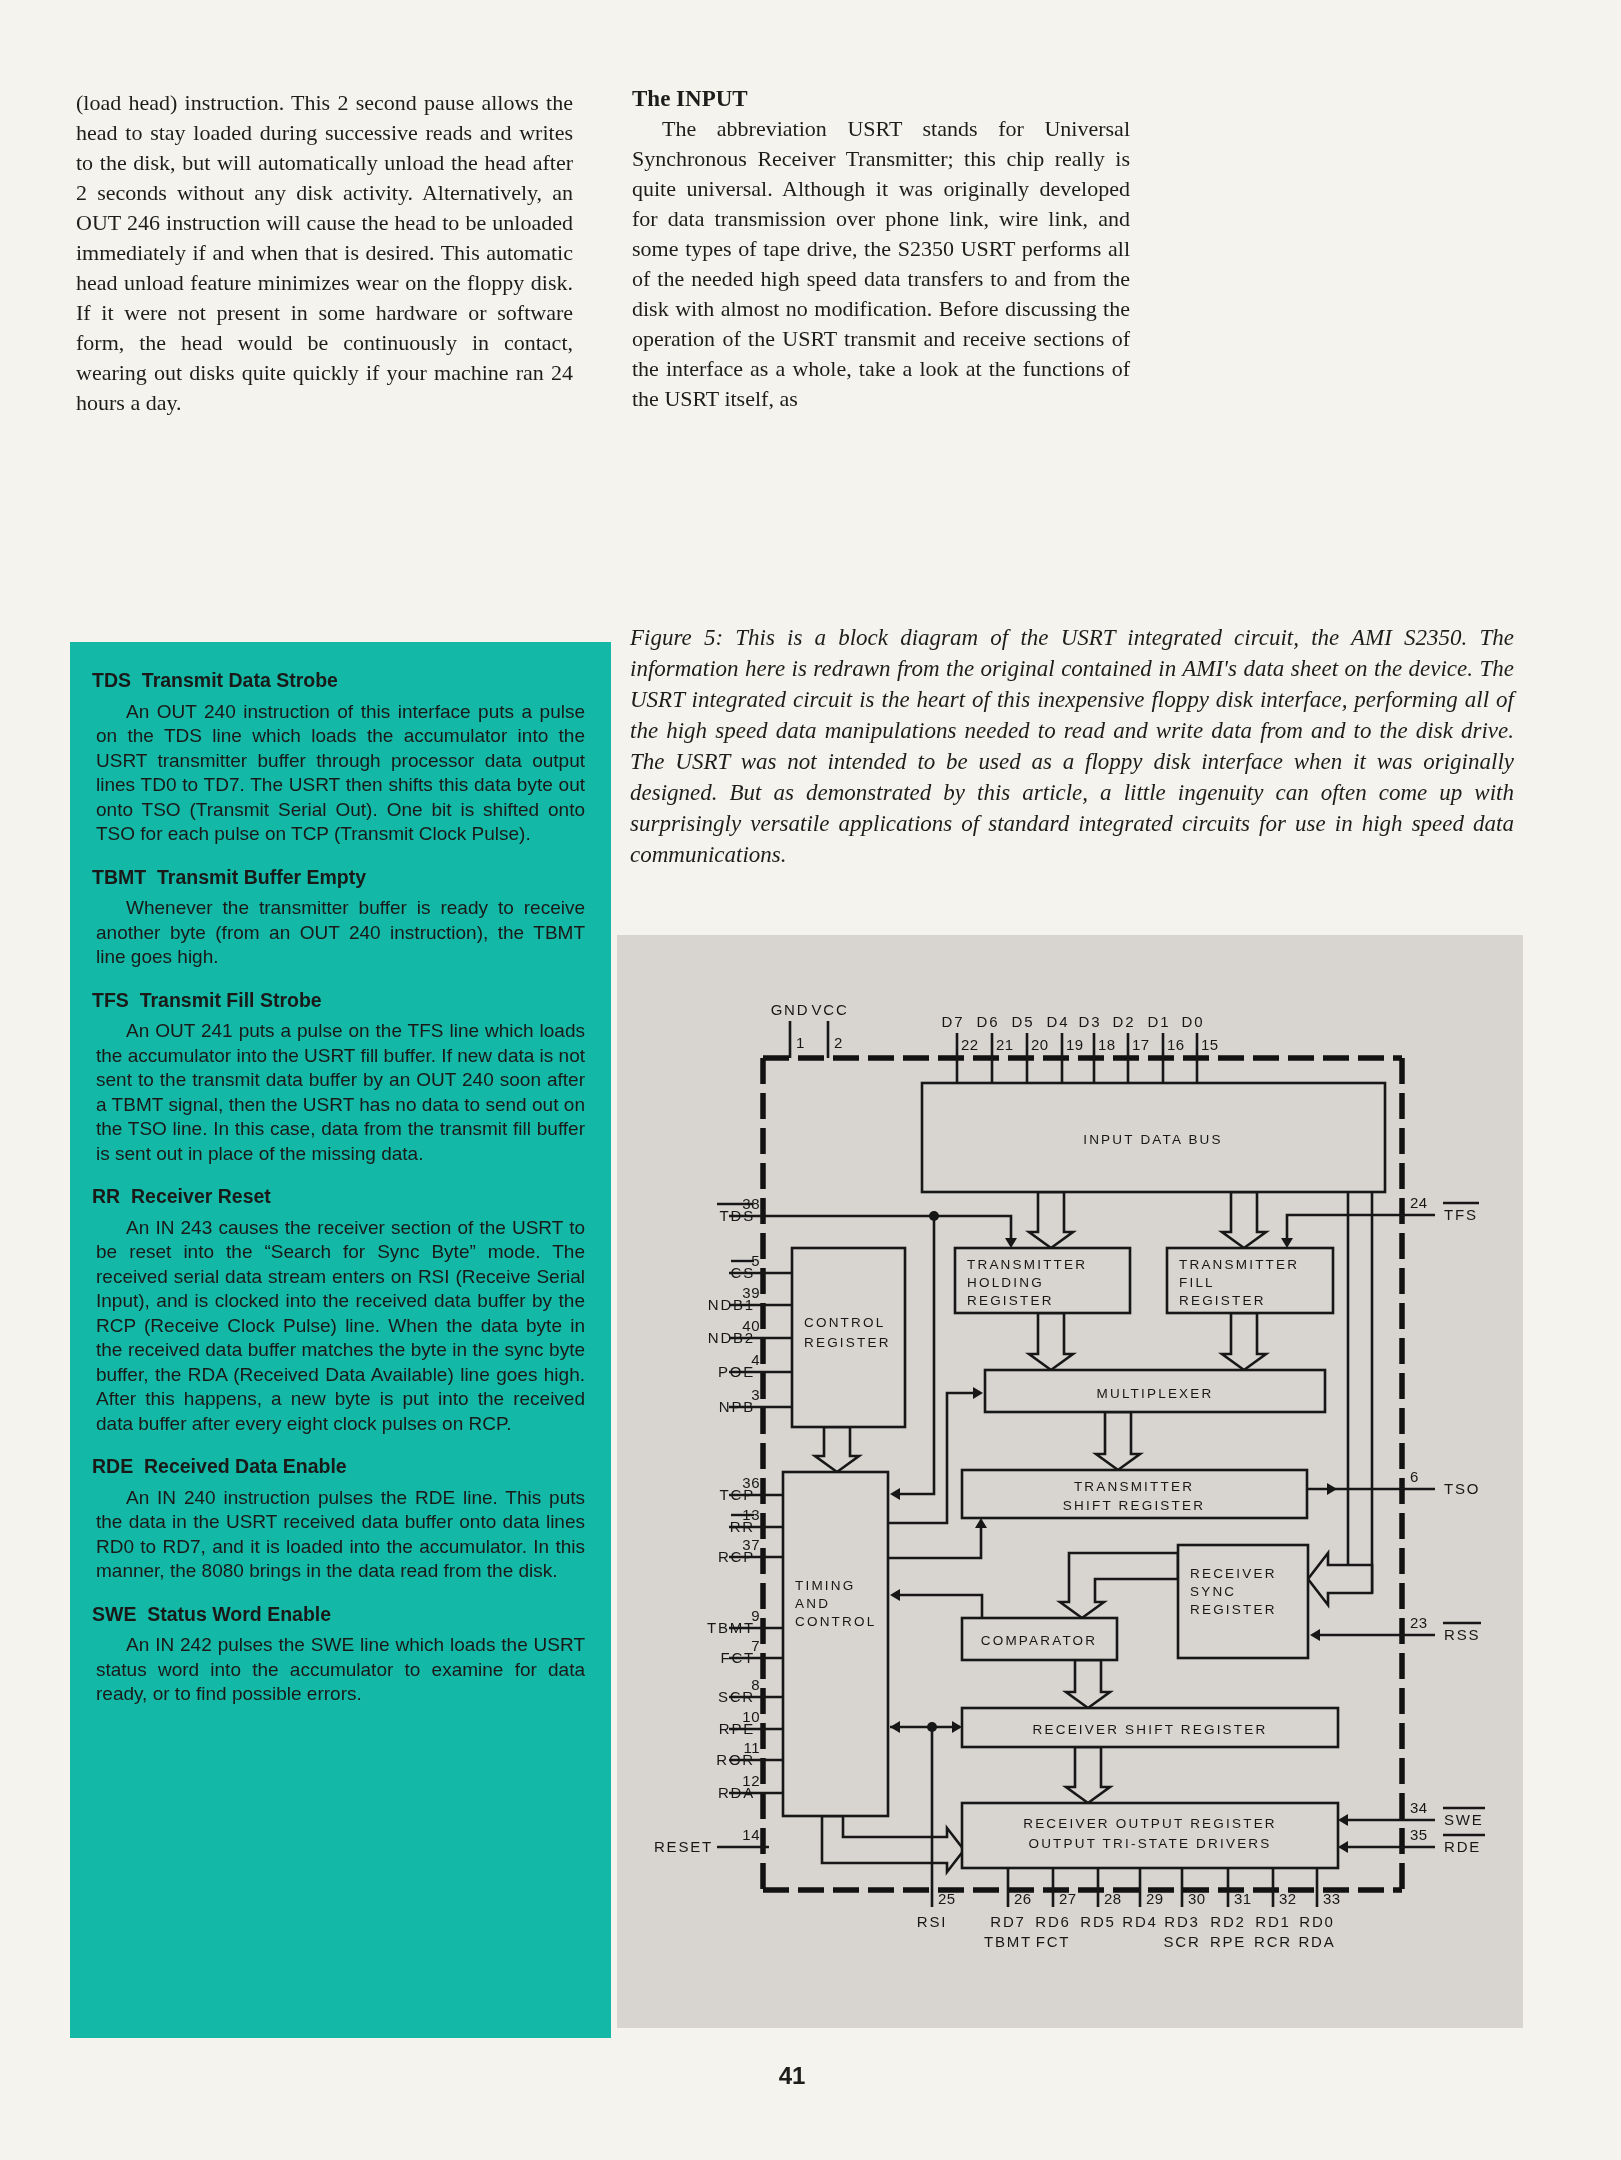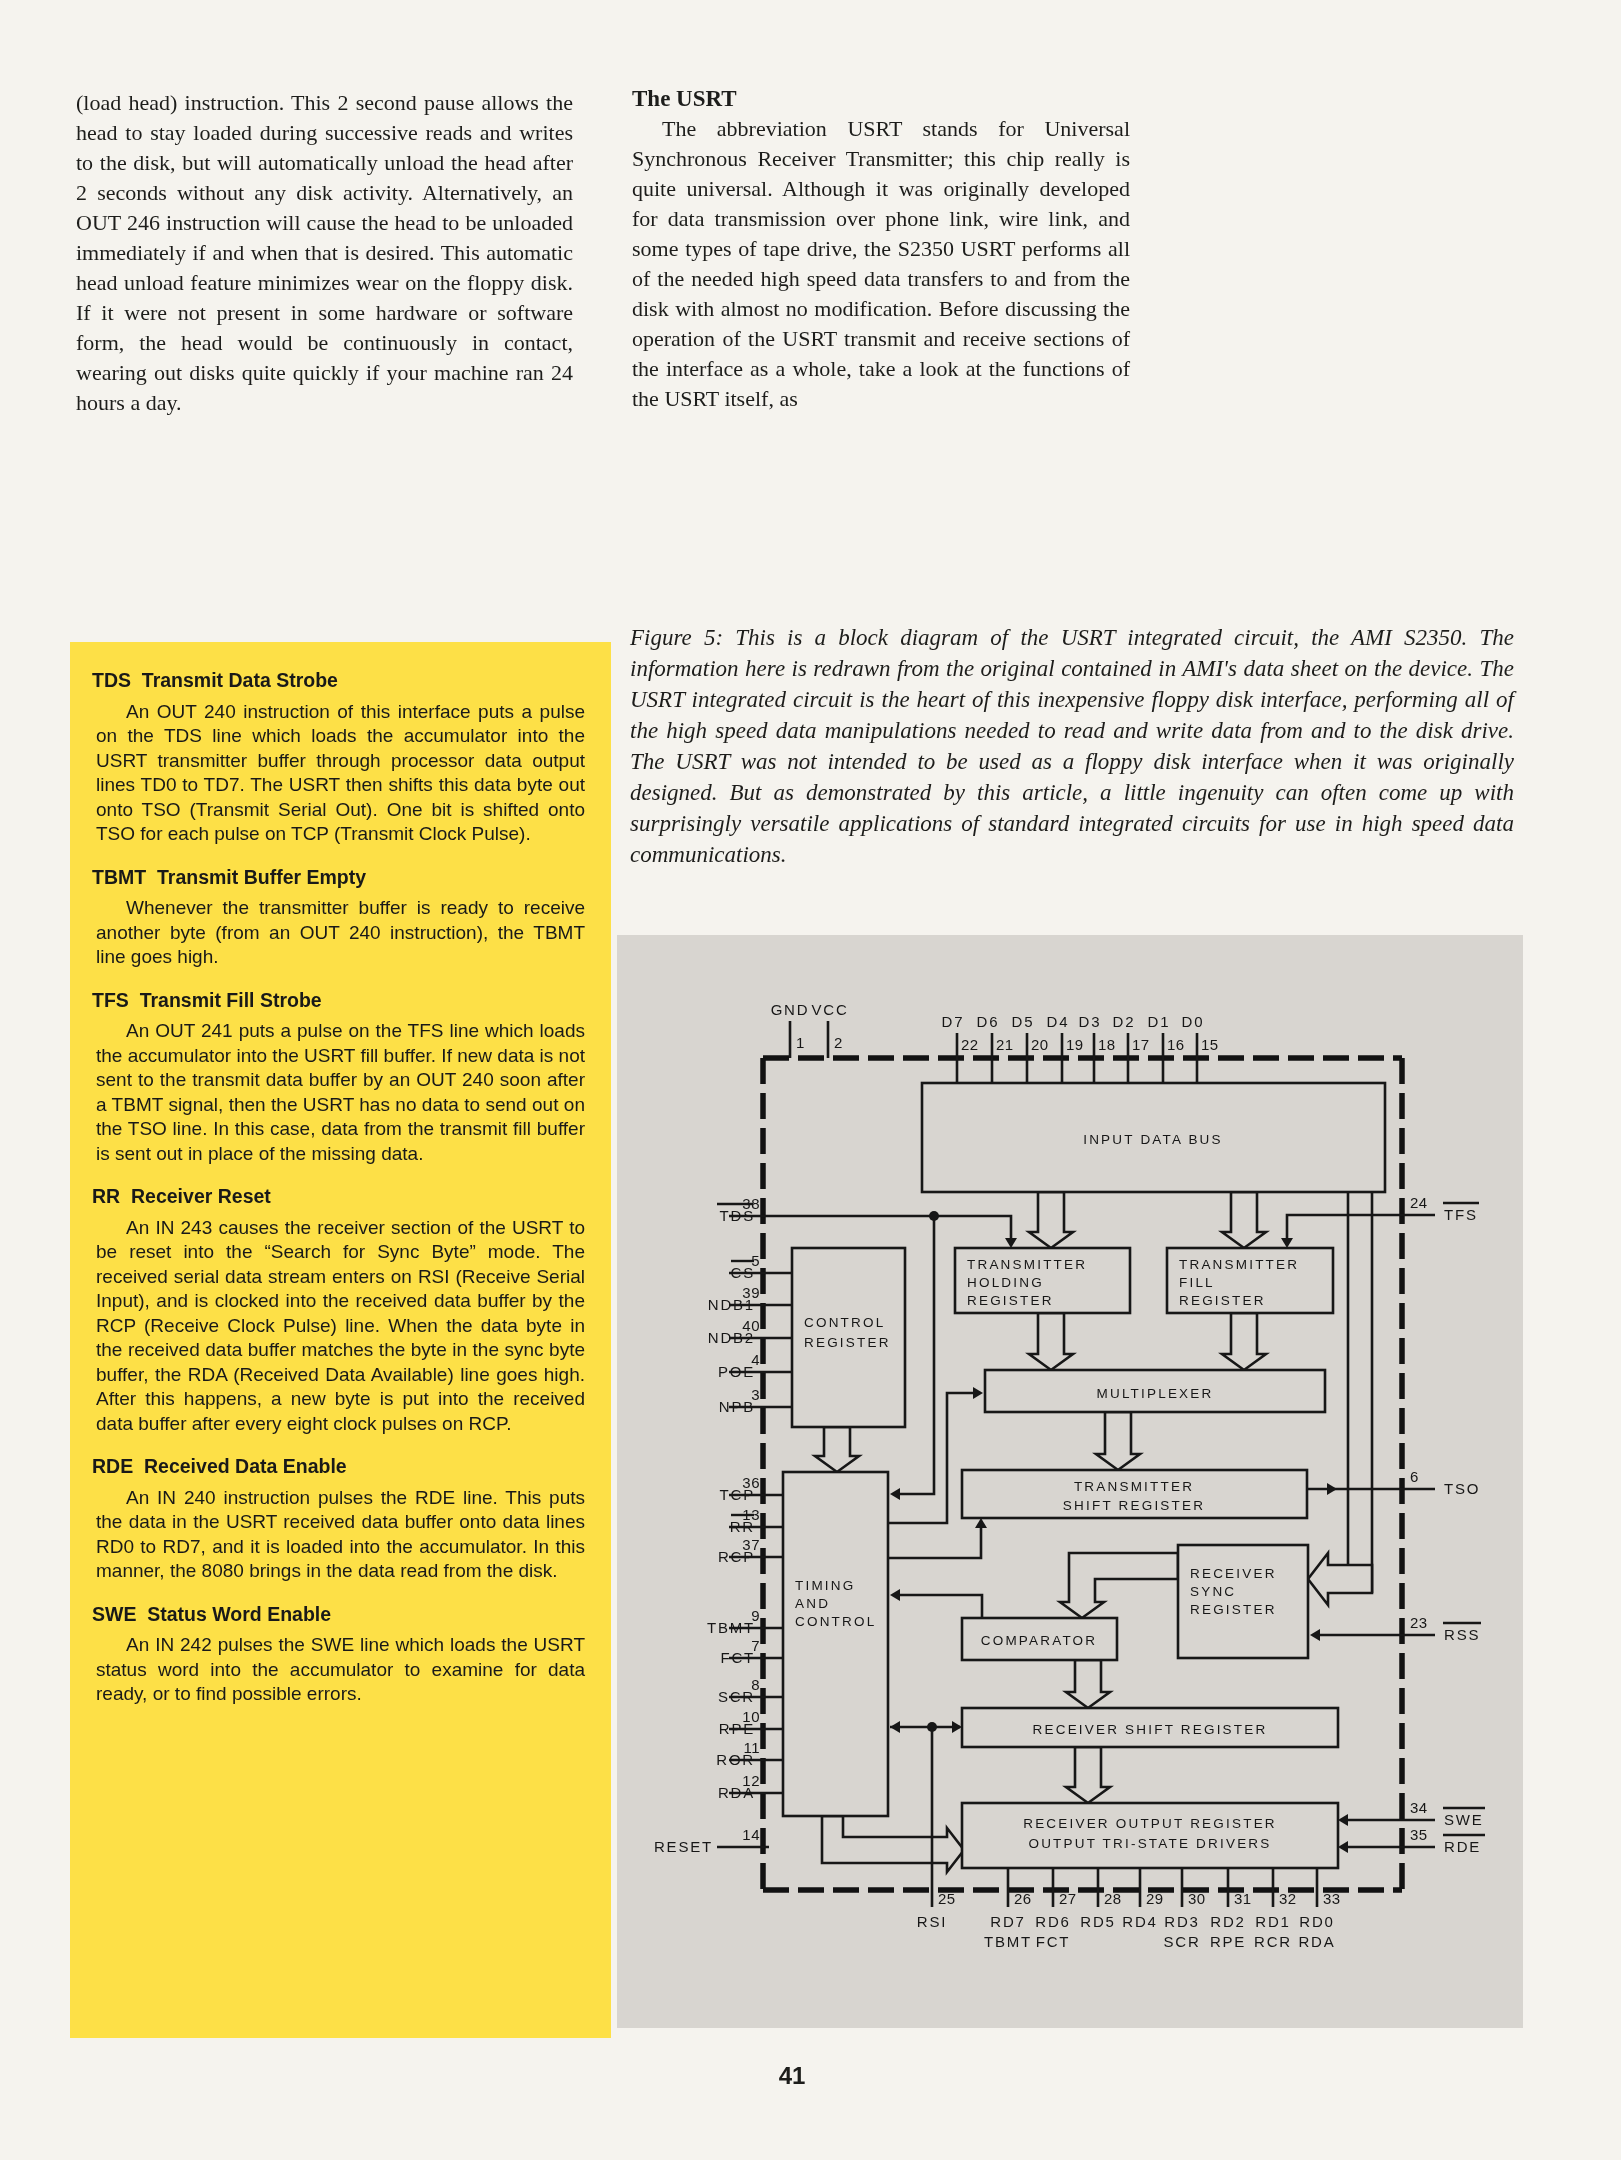--- a/index.html
+++ b/index.html
@@ -13,21 +13,21 @@
   #col1 { left:76px; top:88px; width:497px; }
   #col2 { left:632px; top:84px; width:498px; }
   .colhead { font-weight:bold; font-size:23px; margin:0 0 4px 0; }
   #col2 p.indent { text-indent:30px; }
   #caption {
     position:absolute; left:630px; top:622px; width:884px;
     font-style:italic; font-size:23px; line-height:31px; text-align:justify;
   }
   #sidebar {
     position:absolute; left:70px; top:642px; width:541px; height:1396px;
-    background:#fde047; box-sizing:border-box; padding:26px 22px 20px 22px;
+    background:#14b8a6; box-sizing:border-box; padding:26px 22px 20px 22px;
     font-family:"Liberation Sans", sans-serif; font-size:19px; line-height:24.5px;
     text-align:justify; color:#191918; overflow:hidden;
   }
   .sb-sec { margin-top:18px; }
   .sb-sec:first-child { margin-top:0; }
   .sb-h { font-weight:bold; font-size:19.5px; margin:0 0 7px 0; white-space:pre-wrap; text-align:left; }
   .sb-b { margin:4px; text-indent:30px; }
   #diagram { position:absolute; left:617px; top:935px; width:906px; height:1208px; }
   #diagram svg { display:block; }
   .d-bg { fill:#d8d5d0; }
@@ -51,21 +51,21 @@
 </head>
 <body>
 
 <div id="page">
 
   <div id="col1" class="bodycol">
     <p>(load head) instruction. This 2 second pause allows the head to stay loaded during successive reads and writes to the disk, but will automatically unload the head after 2 seconds without any disk activity. Alternatively, an OUT 246 instruction will cause the head to be unloaded immediately if and when that is desired. This automatic head unload feature minimizes wear on the floppy disk. If it were not present in some hardware or software form, the head would be continuously in contact, wearing out disks quite quickly if your machine ran 24 hours a day.</p>
   </div>
 
   <div id="col2" class="bodycol">
-    <p class="colhead">The USRT</p>
+    <p class="colhead">The INPUT</p>
     <p class="indent">The abbreviation USRT stands for Universal Synchronous Receiver Transmitter; this chip really is quite universal. Although it was originally developed for data transmission over phone link, wire link, and some types of tape drive, the S2350 USRT performs all of the needed high speed data transfers to and from the disk with almost no modification. Before discussing the operation of the USRT transmit and receive sections of the interface as a whole, take a look at the functions of the USRT itself, as</p>
   </div>
 
   <div id="caption">Figure 5: This is a block diagram of the USRT integrated circuit, the AMI S2350. The information here is redrawn from the original contained in AMI's data sheet on the device. The USRT integrated circuit is the heart of this inexpensive floppy disk interface, performing all of the high speed data manipulations needed to read and write data from and to the disk drive. The USRT was not intended to be used as a floppy disk interface when it was originally designed. But as demonstrated by this article, a little ingenuity can often come up with surprisingly versatile applications of standard integrated circuits for use in high speed data communications.</div>
 
   <div id="sidebar">
     <div class="sb-sec">
       <p class="sb-h">TDS  Transmit Data Strobe</p>
       <p class="sb-b">An OUT 240 instruction of this interface puts a pulse on the TDS line which loads the accumulator into the USRT transmitter buffer through processor data output lines TD0 to TD7. The USRT then shifts this data byte out onto TSO (Transmit Serial Out). One bit is shifted onto TSO for each pulse on TCP (Transmit Clock Pulse).</p>
     </div>

